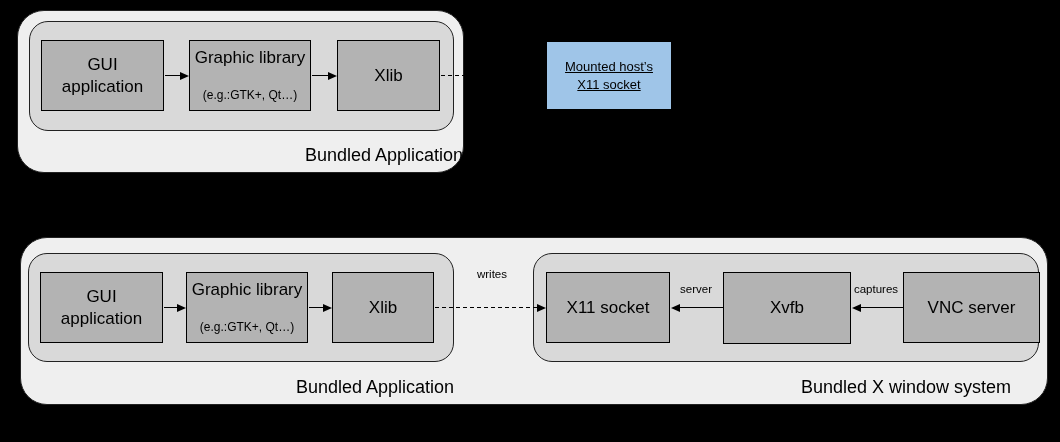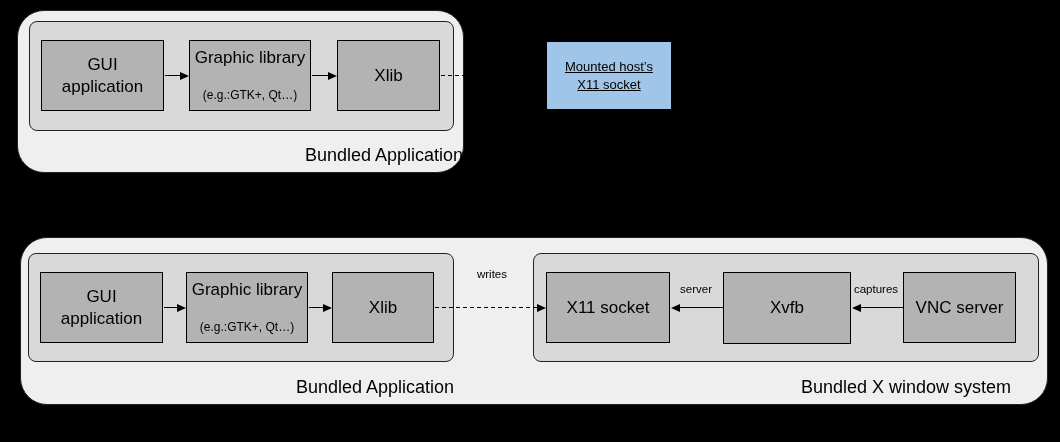--- a/index.html
+++ b/index.html
@@ -5,21 +5,21 @@
   :root{
     --c-bg:#000000; --c-outer:#efefef; --c-inner:#d9d9d9; --c-node:#b3b3b3;
     --c-socket:#9fc5e8; --c-line:#000000; --c-text:#000000;
   }
   *{margin:0;padding:0;box-sizing:border-box;}
   html,body{background:var(--c-bg);}
   body{font-family:"Liberation Sans","DejaVu Sans",sans-serif;color:var(--c-text);}
   .canvas{position:relative;width:1060px;height:442px;background:var(--c-bg);overflow:hidden;}
 
   .outer{position:absolute;background:var(--c-outer);border:1px solid #222;border-radius:27px;}
-  .inner{position:absolute;background:var(--c-inner);border:1px solid #222;border-radius:8px;}
+  .inner{position:absolute;background:var(--c-inner);border:1px solid #222;border-radius:19px;}
   .node{position:absolute;background:var(--c-node);border:1px solid var(--c-line);
         display:flex;flex-direction:column;align-items:center;justify-content:center;
         text-align:center;font-size:17px;line-height:1.25;}
   .node .sub{font-size:12px;line-height:1.3;margin-top:20px;}
   .socket-node{position:absolute;background:var(--c-socket);border:1px solid var(--c-line);
         display:flex;flex-direction:column;align-items:center;justify-content:center;
         text-align:center;font-size:13px;line-height:1.35;text-decoration:underline;}
   .caption{position:absolute;text-align:right;font-size:18px;}
   .edge-label{position:absolute;width:90px;text-align:center;font-size:11.5px;}
 
@@ -81,21 +81,21 @@
     </div>
     <div class="caption" style="left:7px;width:426px;top:139px;">Bundled Application</div>
 
     <div class="inner" style="left:512px;top:15px;width:506px;height:109px;">
       <div class="node" style="left:12px;top:18px;width:124px;height:71px;">
         <span>X11 socket</span>
       </div>
       <div class="node" style="left:189px;top:18px;width:128px;height:72px;">
         <span>Xvfb</span>
       </div>
-      <div class="node" style="left:369px;top:18px;width:113px;height:71px;">
+      <div class="node" style="left:369px;top:18px;width:137px;height:71px;">
         <span>VNC server</span>
       </div>
     </div>
     <div class="caption" style="left:484px;width:506px;top:139px;">Bundled X window system</div>
   </div>
 
   <div class="hline" style="left:164px;top:306.7px;width:13px;"></div>
   <div class="arr-r" style="left:177px;top:303.5px;"></div>
   <div class="hline" style="left:309px;top:306.7px;width:14px;"></div>
   <div class="arr-r" style="left:323px;top:303.5px;"></div>

